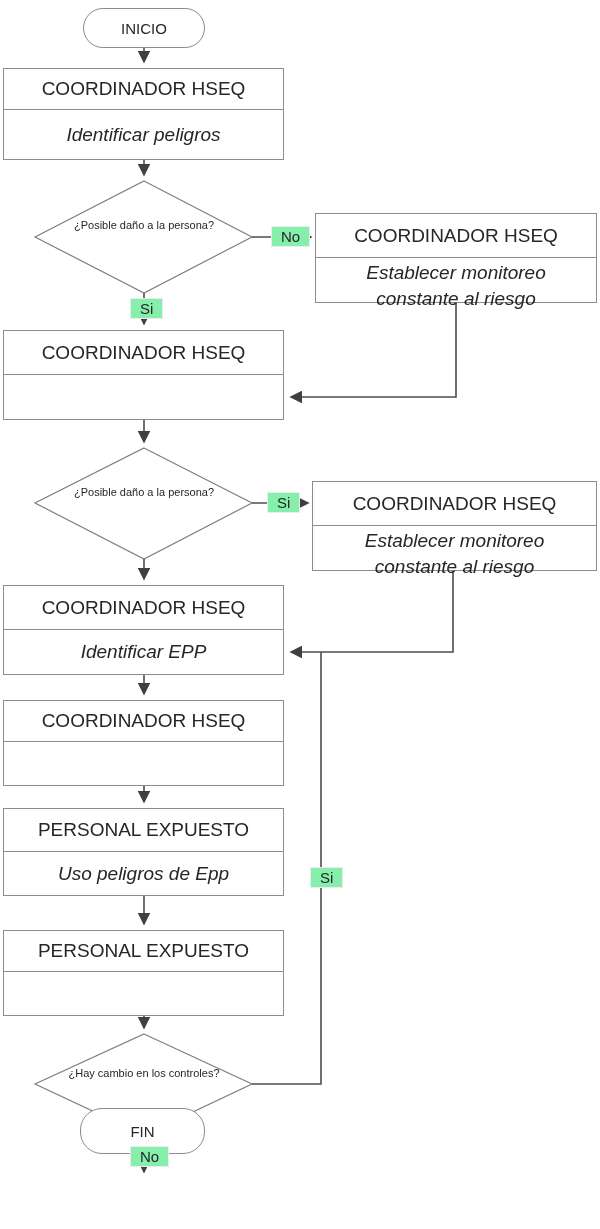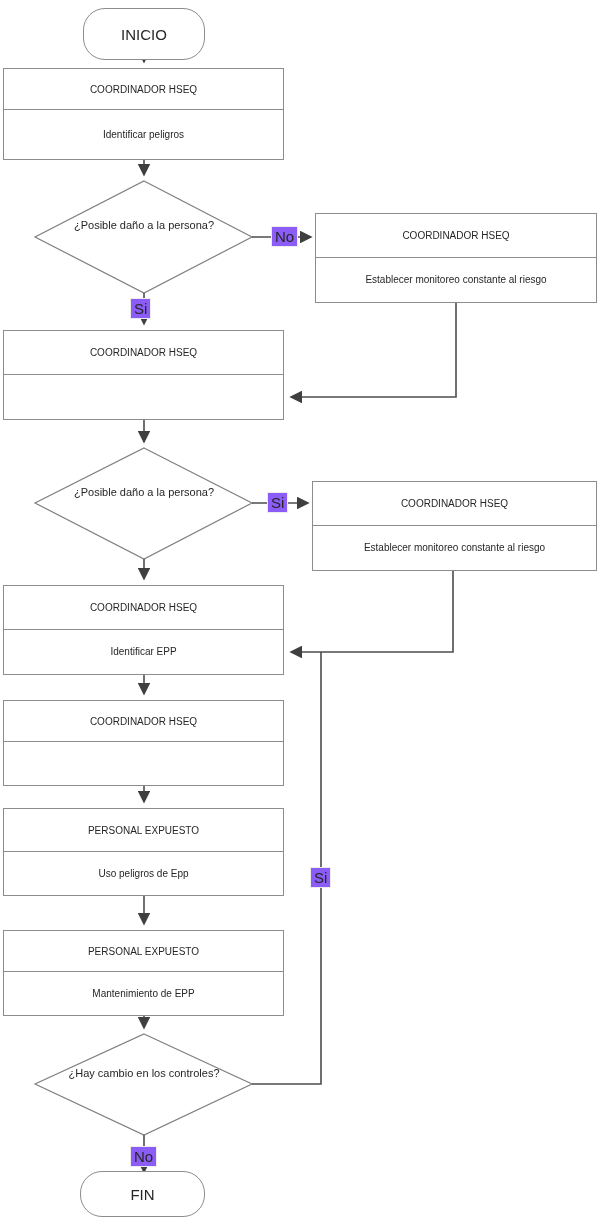--- a/index.html
+++ b/index.html
@@ -12,39 +12,40 @@
     color: #262626;
     overflow: hidden;
   }
   svg.wires { position: absolute; left: 0; top: 0; z-index: 1; }
   .pbox {
     position: absolute;
     background: #ffffff;
     border: 1.4px solid #8c8c8c;
     display: flex;
     flex-direction: column;
-    font-size: 10px;
+    font-size: 19px;
     z-index: 2;
     box-sizing: border-box;
   }
   .pbox .hd {
     border-bottom: 1.4px solid #8c8c8c;
     display: flex;
     align-items: center;
     justify-content: center;
     flex: 0 0 auto;
   }
   .pbox .bd {
     flex: 1 1 auto;
     display: flex;
     align-items: center;
     justify-content: center;
-    text-align: right;
+    text-align: center;
     padding: 2px 12px;
     line-height: 1.35;
+    font-style: italic;
   }
   .terminal {
     position: absolute;
     background: #ffffff;
     border: 1.4px solid #8c8c8c;
     border-radius: 22px;
     display: flex;
     align-items: center;
     justify-content: center;
     font-size: 15px;
@@ -53,23 +54,23 @@
   }
   .dtext {
     position: absolute;
     text-align: center;
     font-size: 11px;
     line-height: 22px;
     z-index: 2;
   }
   .elabel {
     position: absolute;
-    background: #8b5cf6;
+    background: #86efac;
     border: 1px solid #ececec;
-    padding: 0 3px;
+    padding: 0 9px;
     font-size: 15px;
     line-height: 19px;
     z-index: 3;
   }
 </style>
 </head>
 <body>
 
 <div class="canvas">
 
@@ -96,24 +97,24 @@
       <path d="M453 571 V652 H291" marker-end="url(#arrow)"></path>
       <path d="M252 1084 H321 V652"></path>
       <path d="M144 675 V694" marker-end="url(#arrow)"></path>
       <path d="M144 786 V802" marker-end="url(#arrow)"></path>
       <path d="M144 896 V924" marker-end="url(#arrow)"></path>
       <path d="M144 1016 V1028" marker-end="url(#arrow)"></path>
       <path d="M144 1135 V1172" marker-end="url(#arrow)"></path>
     </g>
   </svg>
 
-  <div class="terminal" style="left:83px; top:8px; width:122px; height:52px;">
+  <div class="terminal" style="left:83px; top:8px; width:122px; height:40px;">
     <span>INICIO</span>
   </div>
-  <div class="terminal" style="left:80px; top:1171px; width:125px; height:46px;">
+  <div class="terminal" style="left:80px; top:1108px; width:125px; height:46px;">
     <span>FIN</span>
   </div>
 
   <div class="pbox" style="left:3px; top:68px; width:281px; height:92px;">
     <div class="hd" style="height:40px;">COORDINADOR HSEQ</div>
     <div class="bd">Identificar peligros</div>
   </div>
 
   <div class="pbox" style="left:315px; top:213px; width:282px; height:90px;">
     <div class="hd" style="height:43px;">COORDINADOR HSEQ</div>
@@ -138,21 +139,20 @@
     <div class="hd" style="height:40px;">COORDINADOR HSEQ</div>
   </div>
 
   <div class="pbox" style="left:3px; top:808px; width:281px; height:88px;">
     <div class="hd" style="height:42px;">PERSONAL EXPUESTO</div>
     <div class="bd">Uso peligros de Epp</div>
   </div>
 
   <div class="pbox" style="left:3px; top:930px; width:281px; height:86px;">
     <div class="hd" style="height:40px;">PERSONAL EXPUESTO</div>
-    <div class="bd">Mantenimiento de EPP</div>
   </div>
 
   <div class="dtext" style="left:54px; top:214px; width:180px;">¿Posible daño a la persona?</div>
   <div class="dtext" style="left:54px; top:481px; width:180px;">¿Posible daño a la persona?</div>
   <div class="dtext" style="left:54px; top:1062px; width:180px;">¿Hay cambio en los controles?</div>
 
   <span class="elabel" style="left:271px; top:226px;">No</span>
   <span class="elabel" style="left:130px; top:298px;">Si</span>
   <span class="elabel" style="left:267px; top:492px;">Si</span>
   <span class="elabel" style="left:310px; top:867px;">Si</span>

